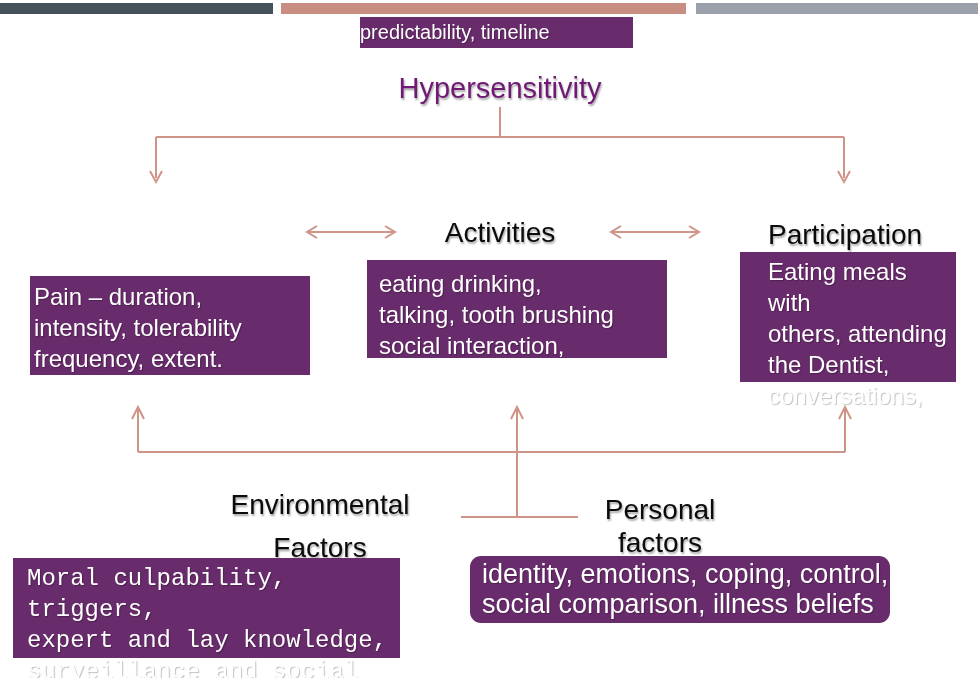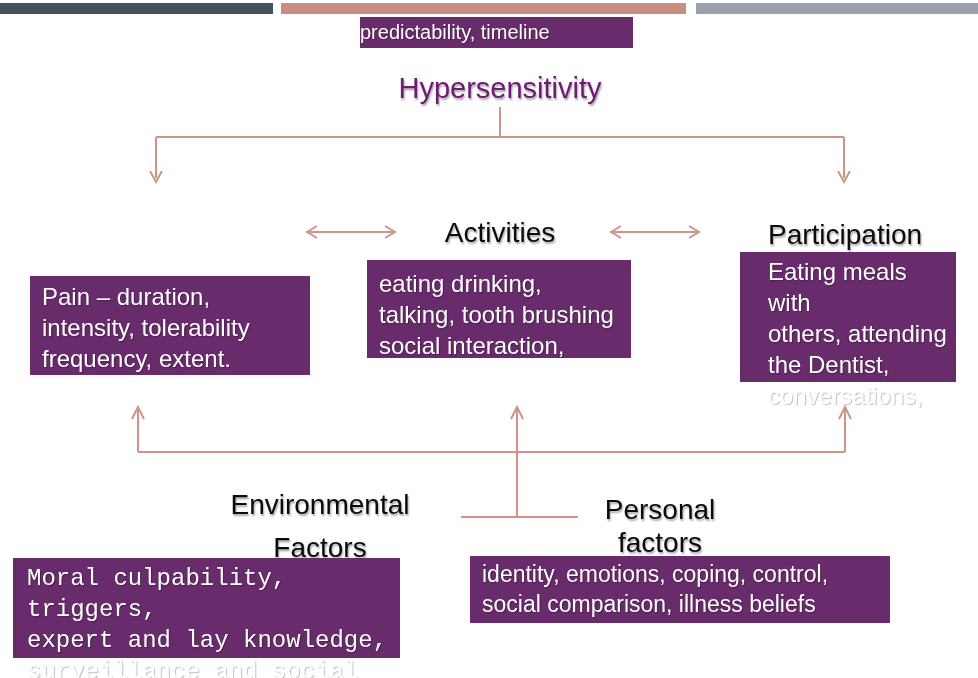--- a/index.html
+++ b/index.html
@@ -33,25 +33,25 @@
   .heading{
     color:#0b0b0b;text-align:center;white-space:pre-line;
     font-size:28px;line-height:34px;
     text-shadow:1px 2px 2px rgba(0,0,0,0.35);
   }
   .h-body{left:0;top:195px;width:310px;}
   .h-act{left:400px;top:216px;width:200px;}
   .h-part{left:733px;top:218px;width:224px;}
   .h-env{left:170px;top:483px;width:300px;line-height:43px;}
   .h-pers{left:510px;top:493px;width:300px;line-height:33px;}
-  .b-pain{left:30px;top:276px;width:280px;height:99px;padding:5px 0 0 12px;}
-  .b-act{left:367px;top:260px;width:264px;height:98px;padding:8px 0 0 12px;}
+  .b-pain{left:30px;top:276px;width:280px;height:99px;padding:5px 0 0 4px;}
+  .b-act{left:367px;top:260px;width:300px;height:98px;padding:8px 0 0 12px;}
   .b-part{left:740px;top:252px;width:216px;height:130px;padding:4px 0 0 28px;}
   .b-env{left:13px;top:558px;width:387px;height:100px;padding:5px 0 4px 14px;font-family:Liberation Mono, monospace;}
-  .b-pers{left:470px;top:556px;width:420px;height:67px;padding:3px 0 0 12px;font-size:23px;line-height:30px;}
+  .b-pers{left:470px;top:556px;width:420px;height:67px;padding:3px 0 0 12px;font-size:27px;line-height:30px;border-radius:11px;}
   svg.connectors{position:absolute;left:0;top:0;pointer-events:none;}
   svg.connectors path{stroke:var(--connector-salmon,#cf9488);stroke-width:2;fill:none;}
 </style>
 </head>
 <body>
 
 <div class="slide">
 
   <div class="abs bar bar-dark"></div>
   <div class="abs bar bar-salmon"></div>

